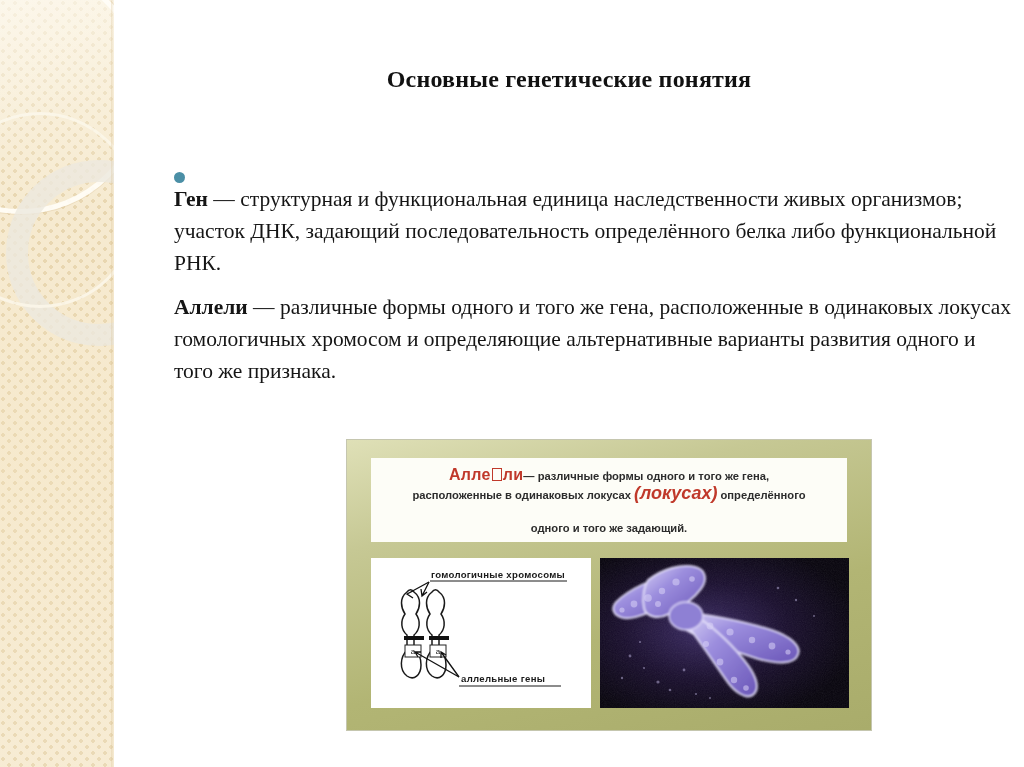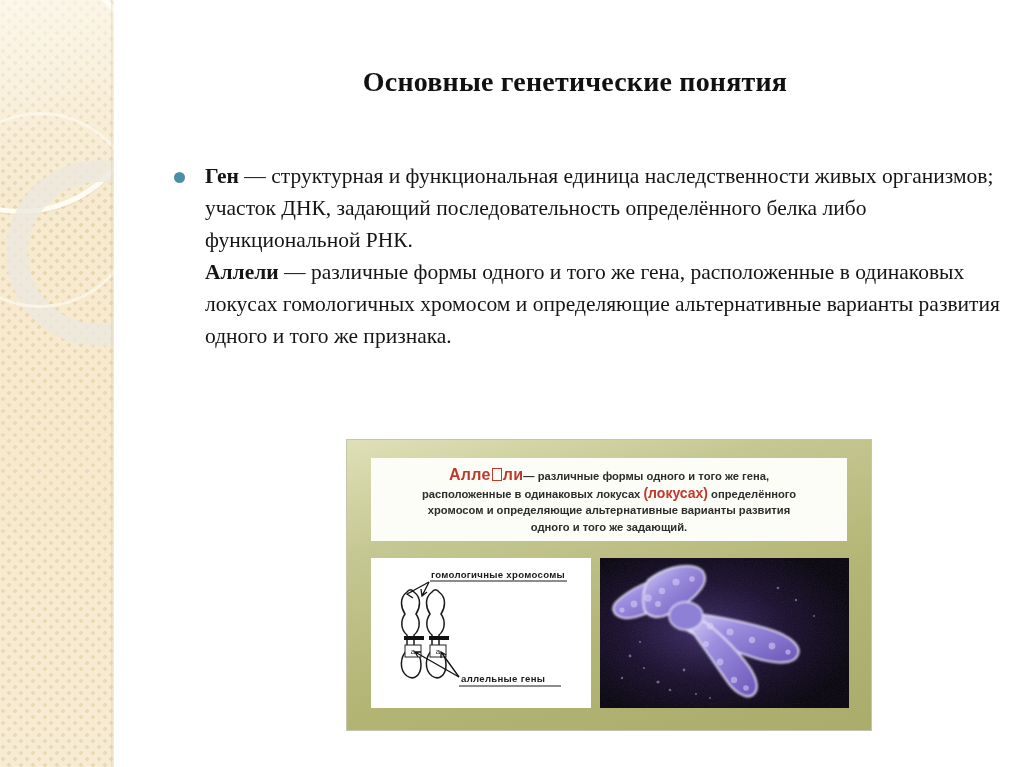--- a/index.html
+++ b/index.html
@@ -75,53 +75,54 @@
   #sidebar-edge {
     position: absolute;
     right: 0; top: 0;
     width: 3px; height: 767px;
     background: linear-gradient(90deg, rgba(214,190,146,0.35), rgba(255,255,255,0));
   }
 
   
   #slide-title {
     position: absolute;
-    left: 150px; top: 66px;
+    left: 144px; top: 66px;
     width: 850px;
     text-align: center;
-    font-size: 28px;
+    font-size: 24px;
     font-weight: bold;
     color: #111111;
     letter-spacing: 0.2px;
     line-height: 1.15;
   }
 
   
   #body-block {
     position: absolute;
     left: 174px; top: 160px;
     width: 840px;
     color: #151515;
     font-size: 21.5px;
     line-height: 32px;
   }
   .bullet-row {
     display: flex;
     align-items: flex-start;
+    flex-direction: column;
   }
   #bullet-marker {
     flex: 0 0 auto;
     width: 11px; height: 11px;
     border-radius: 50%;
     background: #4b8fa6;
     margin: 12px 20px 0 0;
   }
   .para-text { flex: 1 1 auto; }
   .lead-term { font-weight: bold; }
-  #paragraph-alleli { margin-top: 0; }
+  #paragraph-alleli { margin-top: 12px; }
 
   
   #embedded-figure {
     position: absolute;
     left: 347px; top: 440px;
     width: 524px; height: 290px;
     background: #b6b97c;
     background-image: linear-gradient(165deg, #dfe0b7 0%, #c6c894 26%, #b2b574 62%, #a9ac6b 100%);
     box-shadow: 0 0 0 1px rgba(140,142,96,0.5);
   }
@@ -146,22 +147,23 @@
     letter-spacing: 0.3px;
   }
   #caption-tofu {
     display: inline-block;
     width: 8px; height: 11px;
     border: 1px solid #c0392b;
     vertical-align: -1px;
     margin: 0 1px;
   }
   #caption-lokusah {
-    font-size: 14px;
+    font-size: 18px;
     font-weight: bold;
+    font-style: italic;
   }
 
   
   #chromosome-diagram {
     position: absolute;
     left: 24px; top: 118px;
     width: 220px; height: 150px;
     background: #ffffff;
   }
   #chromosome-diagram svg { display: block; }
@@ -205,21 +207,20 @@
 
 </div>
 
 <div id="embedded-figure">
 
   <div id="figure-caption">
     <span id="caption-alleli-word" class="caption-accent"><span>Алле</span><span id="caption-tofu"></span><span>ли</span></span><span>— различные формы одного и того же гена,</span>
     <br>
     <span>расположенные в одинаковых локусах </span><span id="caption-lokusah" class="caption-accent">(локусах)</span><span> определённого</span>
     <br>
-    <span>хромосом и определяющие альтернативные варианты развития</span>
     <br>
     <span>одного и того же задающий.</span>
   </div>
 
   <div id="chromosome-diagram">
     <svg width="220" height="150" viewBox="0 0 220 150" xmlns="http://www.w3.org/2000/svg">
       <rect x="0" y="0" width="220" height="150" fill="#ffffff"></rect>
 
       <path d="M36 34 C28 40 30 50 34 56 C29 63 30 72 36 77 L36 84 L36 92
                C29 99 28 112 36 118 C43 123 50 117 50 107 C50 99 47 94 43 91

